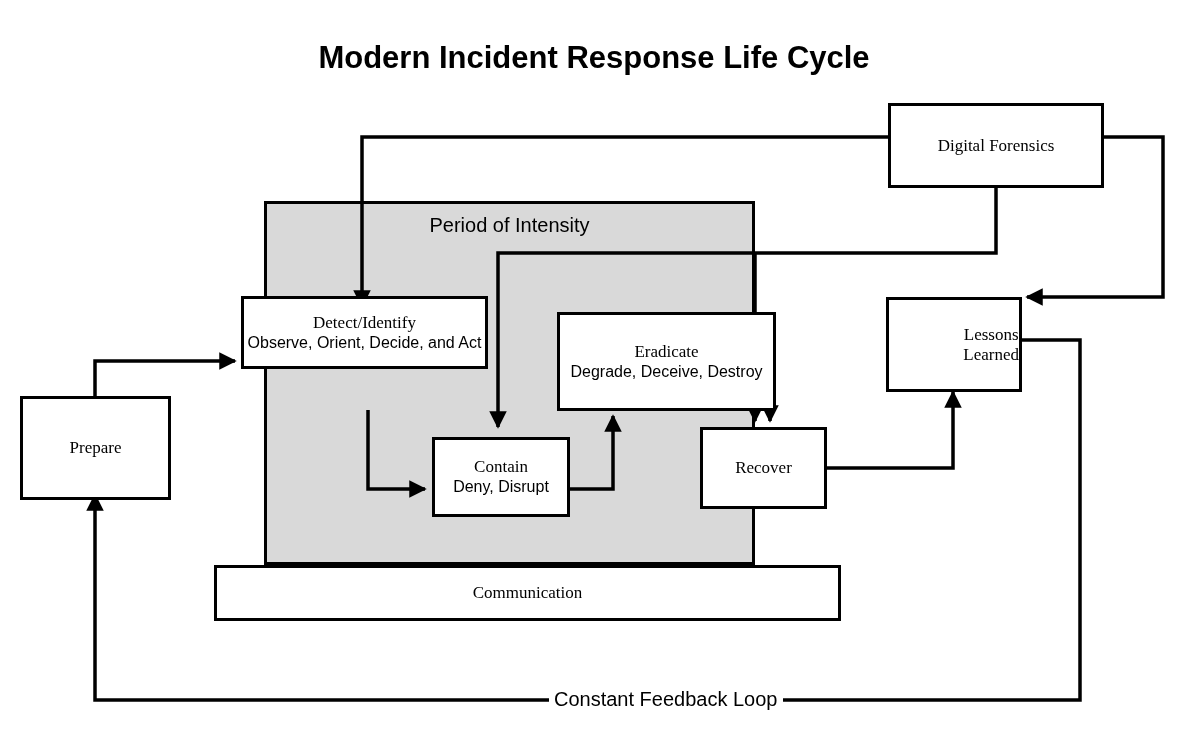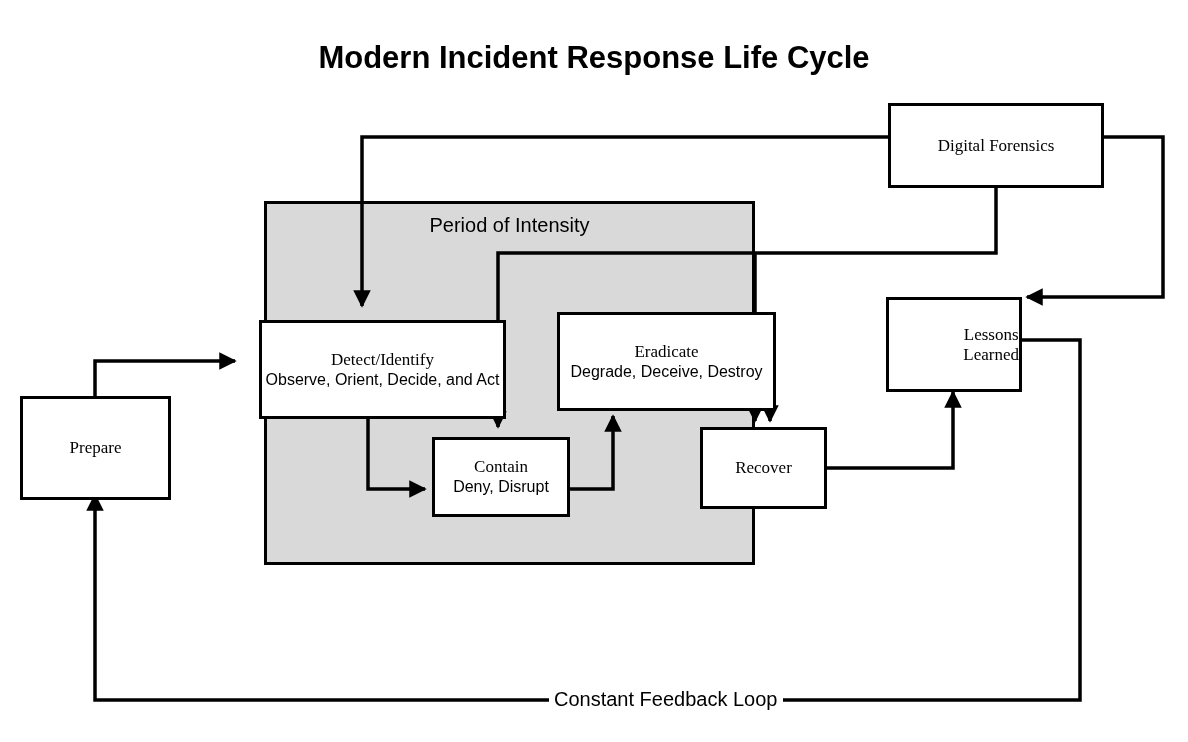--- a/index.html
+++ b/index.html
@@ -124,39 +124,42 @@
 
       <path d="M 1022 340 L 1080 340 L 1080 700 L 95 700 L 95 495" marker-end="url(#arrow)"></path>
 
     </g>
   </svg>
 
   <div class="node" style="left:20px; top:396px; width:151px; height:104px;">
     <div class="primary">Prepare</div>
   </div>
 
-  <div class="node" style="left:241px; top:320px; width:247px; height:99px;margin-left:18px;">
+  <div class="node" style="left:241px; top:296px; width:247px; height:73px;">
     <div class="primary">Detect/Identify</div>
     <div class="secondary">Observe, Orient, Decide, and Act</div>
   </div>
 
   <div class="node" style="left:515px; top:312px; width:219px; height:99px;margin-left:42px;">
     <div class="primary">Eradicate</div>
     <div class="secondary">Degrade, Deceive, Destroy</div>
   </div>
 
   <div class="node" style="left:432px; top:437px; width:138px; height:80px;">
     <div class="primary">Contain</div>
     <div class="secondary">Deny, Disrupt</div>
   </div>
 
   <div class="node" style="left:700px; top:427px; width:127px; height:82px;">
     <div class="primary">Recover</div>
   </div>
 
+  <div class="node" style="left:214px; top:565px; width:627px; height:56px;">
+    <div class="primary">Communication</div>
+  </div>
 
   <div class="node" style="left:888px; top:103px; width:216px; height:85px;">
     <div class="primary">Digital Forensics</div>
   </div>
 
   <div class="node" style="left:886px; top:297px; width:136px; height:95px;align-items:flex-end;">
     <div class="primary">Lessons
 Learned</div>
   </div>
 

